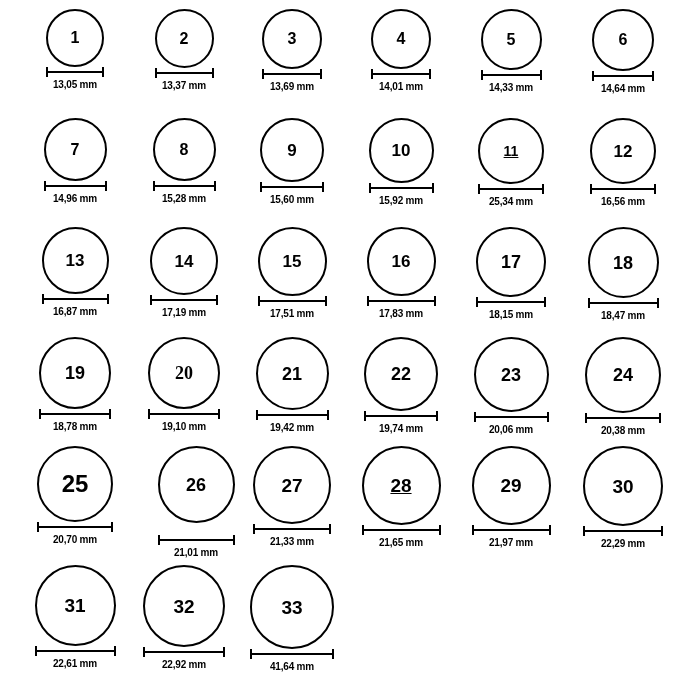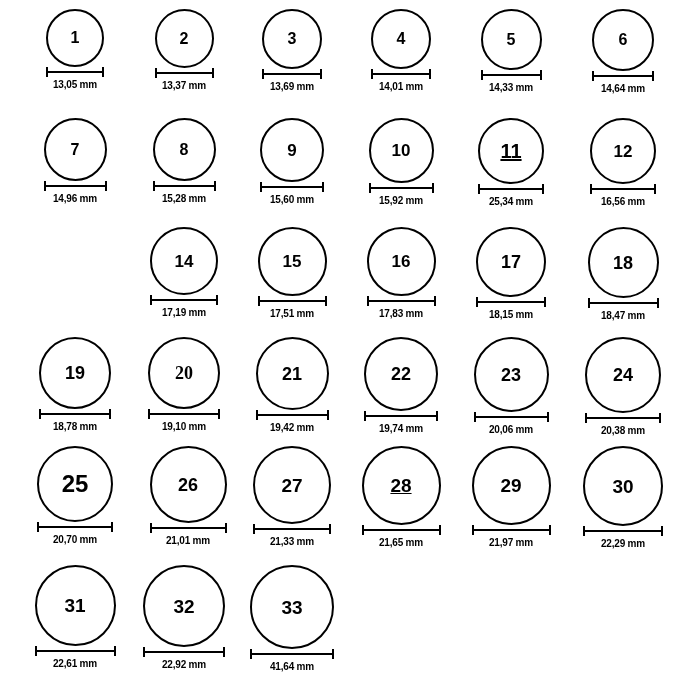--- a/index.html
+++ b/index.html
@@ -208,21 +208,21 @@
       <div class="measure" style="width: 65px; height: 22px;">
         <div class="measure-line" style="width: 65px;"></div>
         <div class="measure-tick left"></div>
         <div class="measure-tick right"></div>
         <div class="measure-label">15,92 mm</div>
       </div>
     </div>
     <div class="ring-cell" style="left: 451px; top: 118px; width: 120px;">
       <div class="circle-wrap" style="height: 66px;">
         <div class="circle" style="width: 66px; height: 66px;">
-          <span class="ring-number" style="font-size: 20px; text-decoration: underline;">11</span>
+          <span class="ring-number" style="font-size: 14px; text-decoration: underline;">11</span>
         </div>
       </div>
       <div class="measure" style="width: 66px; height: 22px;">
         <div class="measure-line" style="width: 66px;"></div>
         <div class="measure-tick left"></div>
         <div class="measure-tick right"></div>
         <div class="measure-label">25,34 mm</div>
       </div>
     </div>
     <div class="ring-cell" style="left: 563px; top: 118px; width: 120px;">
@@ -231,20 +231,33 @@
           <span class="ring-number" style="font-size: 17px;">12</span>
         </div>
       </div>
       <div class="measure" style="width: 66px; height: 22px;">
         <div class="measure-line" style="width: 66px;"></div>
         <div class="measure-tick left"></div>
         <div class="measure-tick right"></div>
         <div class="measure-label">16,56 mm</div>
       </div>
     </div>
+    <div class="ring-cell" style="left: 15px; top: 227px; width: 120px;">
+      <div class="circle-wrap" style="height: 67px;">
+        <div class="circle" style="width: 67px; height: 67px;">
+          <span class="ring-number" style="font-size: 17px;">13</span>
+        </div>
+      </div>
+      <div class="measure" style="width: 67px; height: 22px;">
+        <div class="measure-line" style="width: 67px;"></div>
+        <div class="measure-tick left"></div>
+        <div class="measure-tick right"></div>
+        <div class="measure-label">16,87 mm</div>
+      </div>
+    </div>
     <div class="ring-cell" style="left: 124px; top: 227px; width: 120px;">
       <div class="circle-wrap" style="height: 68px;">
         <div class="circle" style="width: 68px; height: 68px;">
           <span class="ring-number" style="font-size: 17px;">14</span>
         </div>
       </div>
       <div class="measure" style="width: 68px; height: 22px;">
         <div class="measure-line" style="width: 68px;"></div>
         <div class="measure-tick left"></div>
         <div class="measure-tick right"></div>
@@ -387,21 +400,21 @@
           <span class="ring-number" style="font-size: 24px;">25</span>
         </div>
       </div>
       <div class="measure" style="width: 76px; height: 22px;">
         <div class="measure-line" style="width: 76px;"></div>
         <div class="measure-tick left"></div>
         <div class="measure-tick right"></div>
         <div class="measure-label">20,70 mm</div>
       </div>
     </div>
-    <div class="ring-cell" style="left: 128px; top: 446px; width: 120px;">
+    <div class="ring-cell" style="left: 136px; top: 446px; width: 120px; gap: 12px;">
       <div class="circle-wrap" style="height: 77px;">
         <div class="circle" style="width: 77px; height: 77px;">
           <span class="ring-number" style="font-size: 18px;">26</span>
         </div>
       </div>
       <div class="measure" style="width: 77px; height: 22px;">
         <div class="measure-line" style="width: 77px;"></div>
         <div class="measure-tick left"></div>
         <div class="measure-tick right"></div>
         <div class="measure-label">21,01 mm</div>

